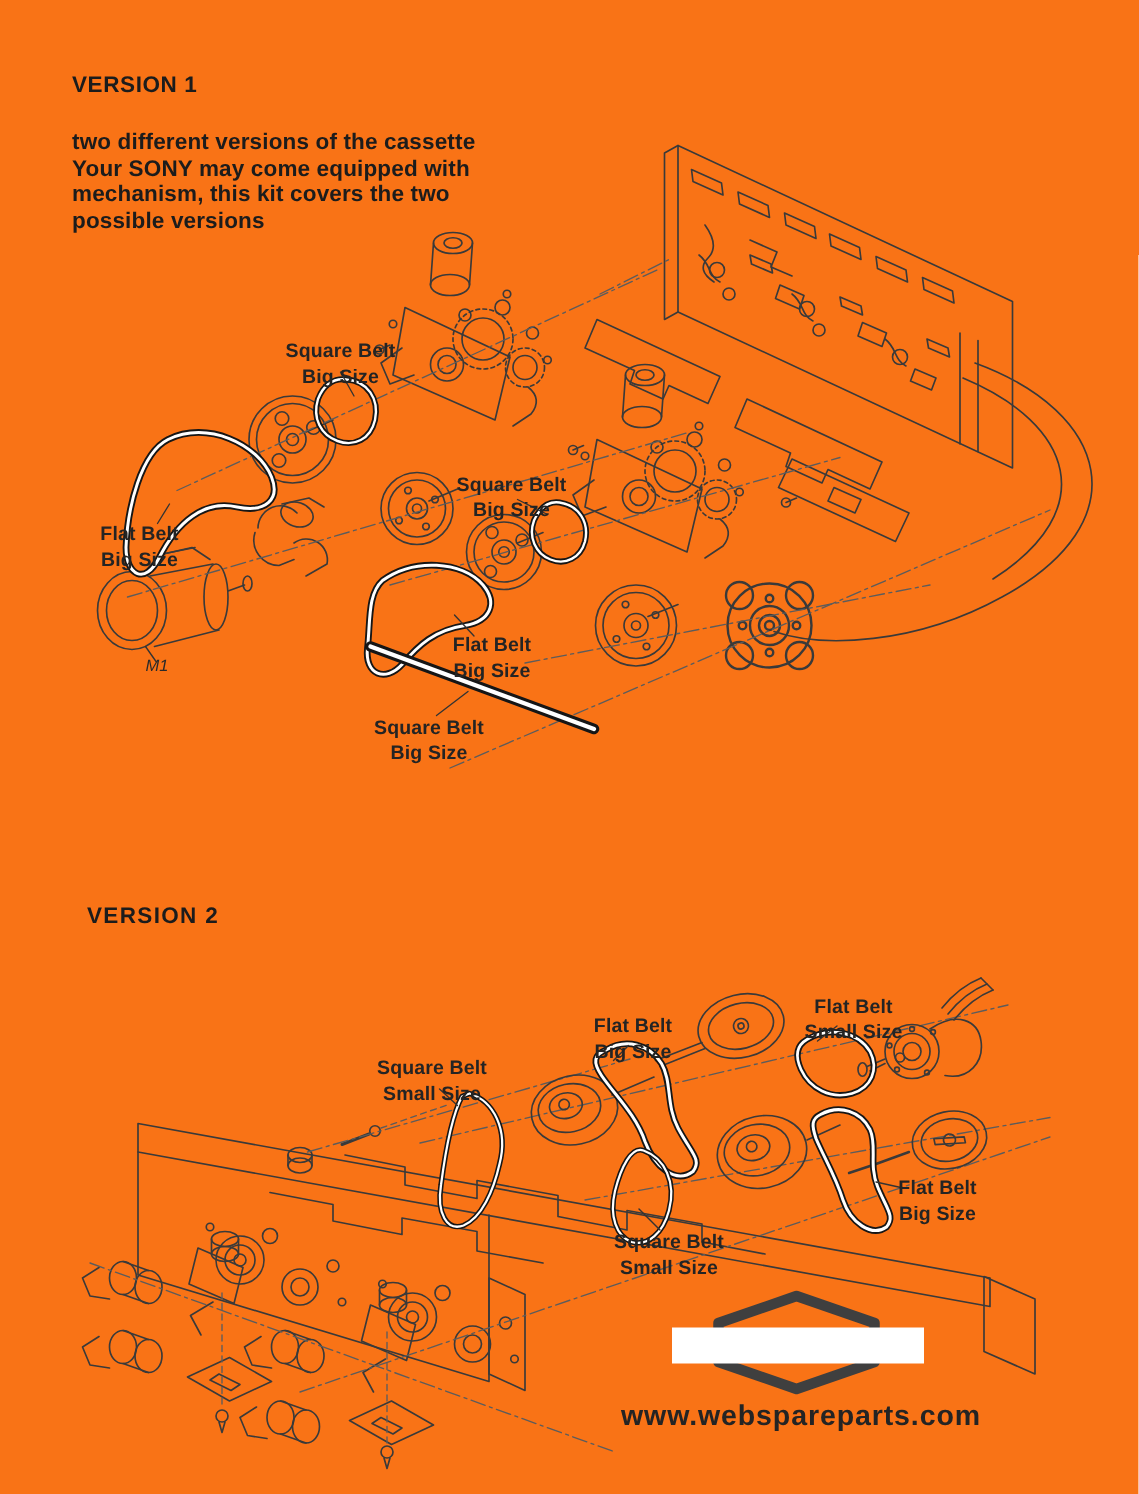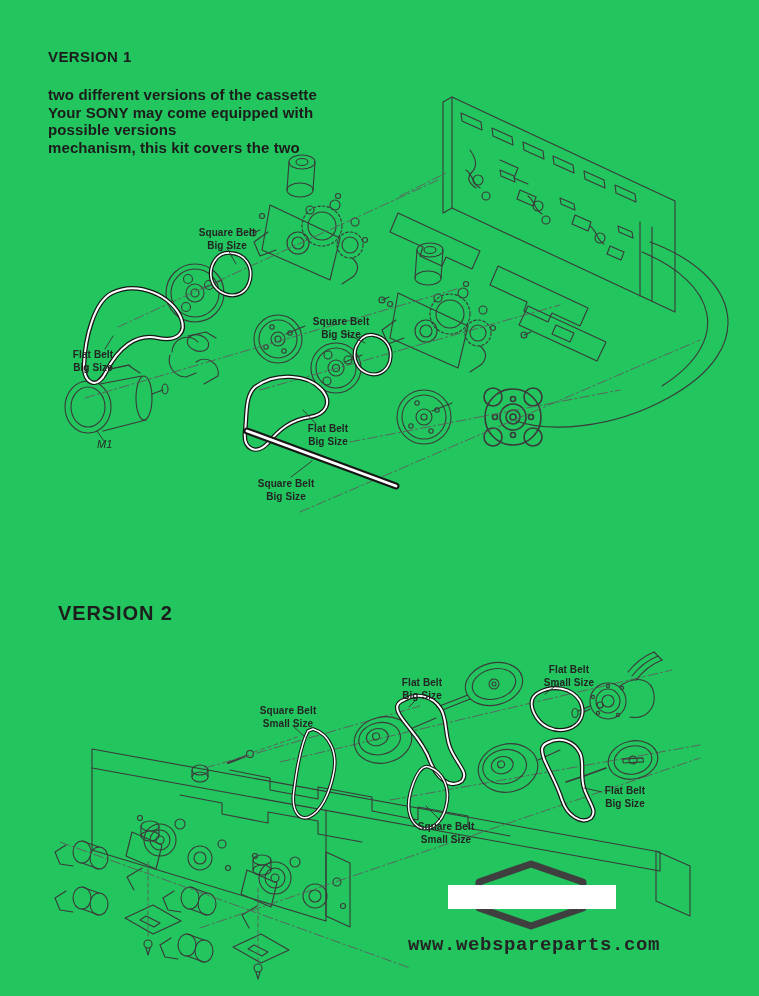--- a/index.html
+++ b/index.html
@@ -1,31 +1,31 @@
 <!DOCTYPE html>
 <html><head>
 <meta charset="utf-8">
 <style>
   html,body{margin:0;padding:0;background:#fff;}
-  .page{position:relative;width:759px;height:996px;background:#22c55e;overflow:hidden;
+  .page{position:relative;width:759px;height:996px;background:#f97316;overflow:hidden;
         font-family:"Liberation Sans",sans-serif;color:#1d1d1d;}
   .art{position:absolute;left:0;top:0;}
   .heading{position:absolute;font-weight:bold;color:#1c1c1c;}
   .h-v1{left:48px;top:48px;font-size:15px;letter-spacing:.4px;}
-  .h-v2{left:58px;top:602px;font-size:20px;letter-spacing:.9px;text-align:center;}
+  .h-v2{left:58px;top:602px;font-size:15px;letter-spacing:.9px;text-align:center;}
   .desc{position:absolute;left:48px;top:86px;font-size:15px;font-weight:bold;
         color:#1c1c1c;line-height:17.6px;letter-spacing:.1px;}
-  .lbl{position:absolute;transform:translateX(-50%);font-size:10px;font-weight:bold;
+  .lbl{position:absolute;transform:translateX(-50%);font-size:13px;font-weight:bold;
        color:#242424;line-height:1.3;text-align:center;white-space:nowrap;letter-spacing:.1px;}
   .lbl span{display:block;}
   .m1lbl{position:absolute;font-style:italic;font-weight:normal;font-size:11px;color:#2a2a2a;}
   .logo-text{position:absolute;transform:translateX(-50%);font-weight:bold;font-size:19px;
              color:#4a4a4a;letter-spacing:.4px;white-space:nowrap;}
   .url{position:absolute;transform:translateX(-50%);font-weight:bold;font-size:19px;
-       color:#242424;letter-spacing:.6px;white-space:nowrap;font-family:Liberation Mono, monospace;}
+       color:#242424;letter-spacing:.6px;white-space:nowrap;}
   svg .belt{stroke:#161616;}
   svg .core{stroke:#ffffff;}
   svg .dash{stroke:#5c5c5c;stroke-width:.9;stroke-dasharray:10 3 2 3;}
   svg .sdash{stroke:#5c5c5c;stroke-width:.9;stroke-dasharray:4 3;}
   svg .ldr{stroke:#333;stroke-width:.9;}
 </style>
 </head>
 <body>
 
 <div class="page">
@@ -404,22 +404,22 @@
         <rect x="448" y="885" width="168" height="24" fill="#ffffff" stroke="none"></rect>
       </g>
     </g>
   </svg>
 
   <div class="heading h-v1">VERSION 1</div>
 
   <div class="desc">
     <div>two different versions of the cassette</div>
     <div>Your SONY may come equipped with</div>
+    <div>mechanism, this kit covers the two</div>
     <div>possible versions</div>
-    <div>mechanism, this kit covers the two</div>
   </div>
 
   <div class="lbl" style="left:227px;top:226px">
     <span>Square Belt</span>
     <span>Big Size</span>
   </div>
   <div class="lbl" style="left:93px;top:348px">
     <span>Flat Belt</span>
     <span>Big Size</span>
   </div>

